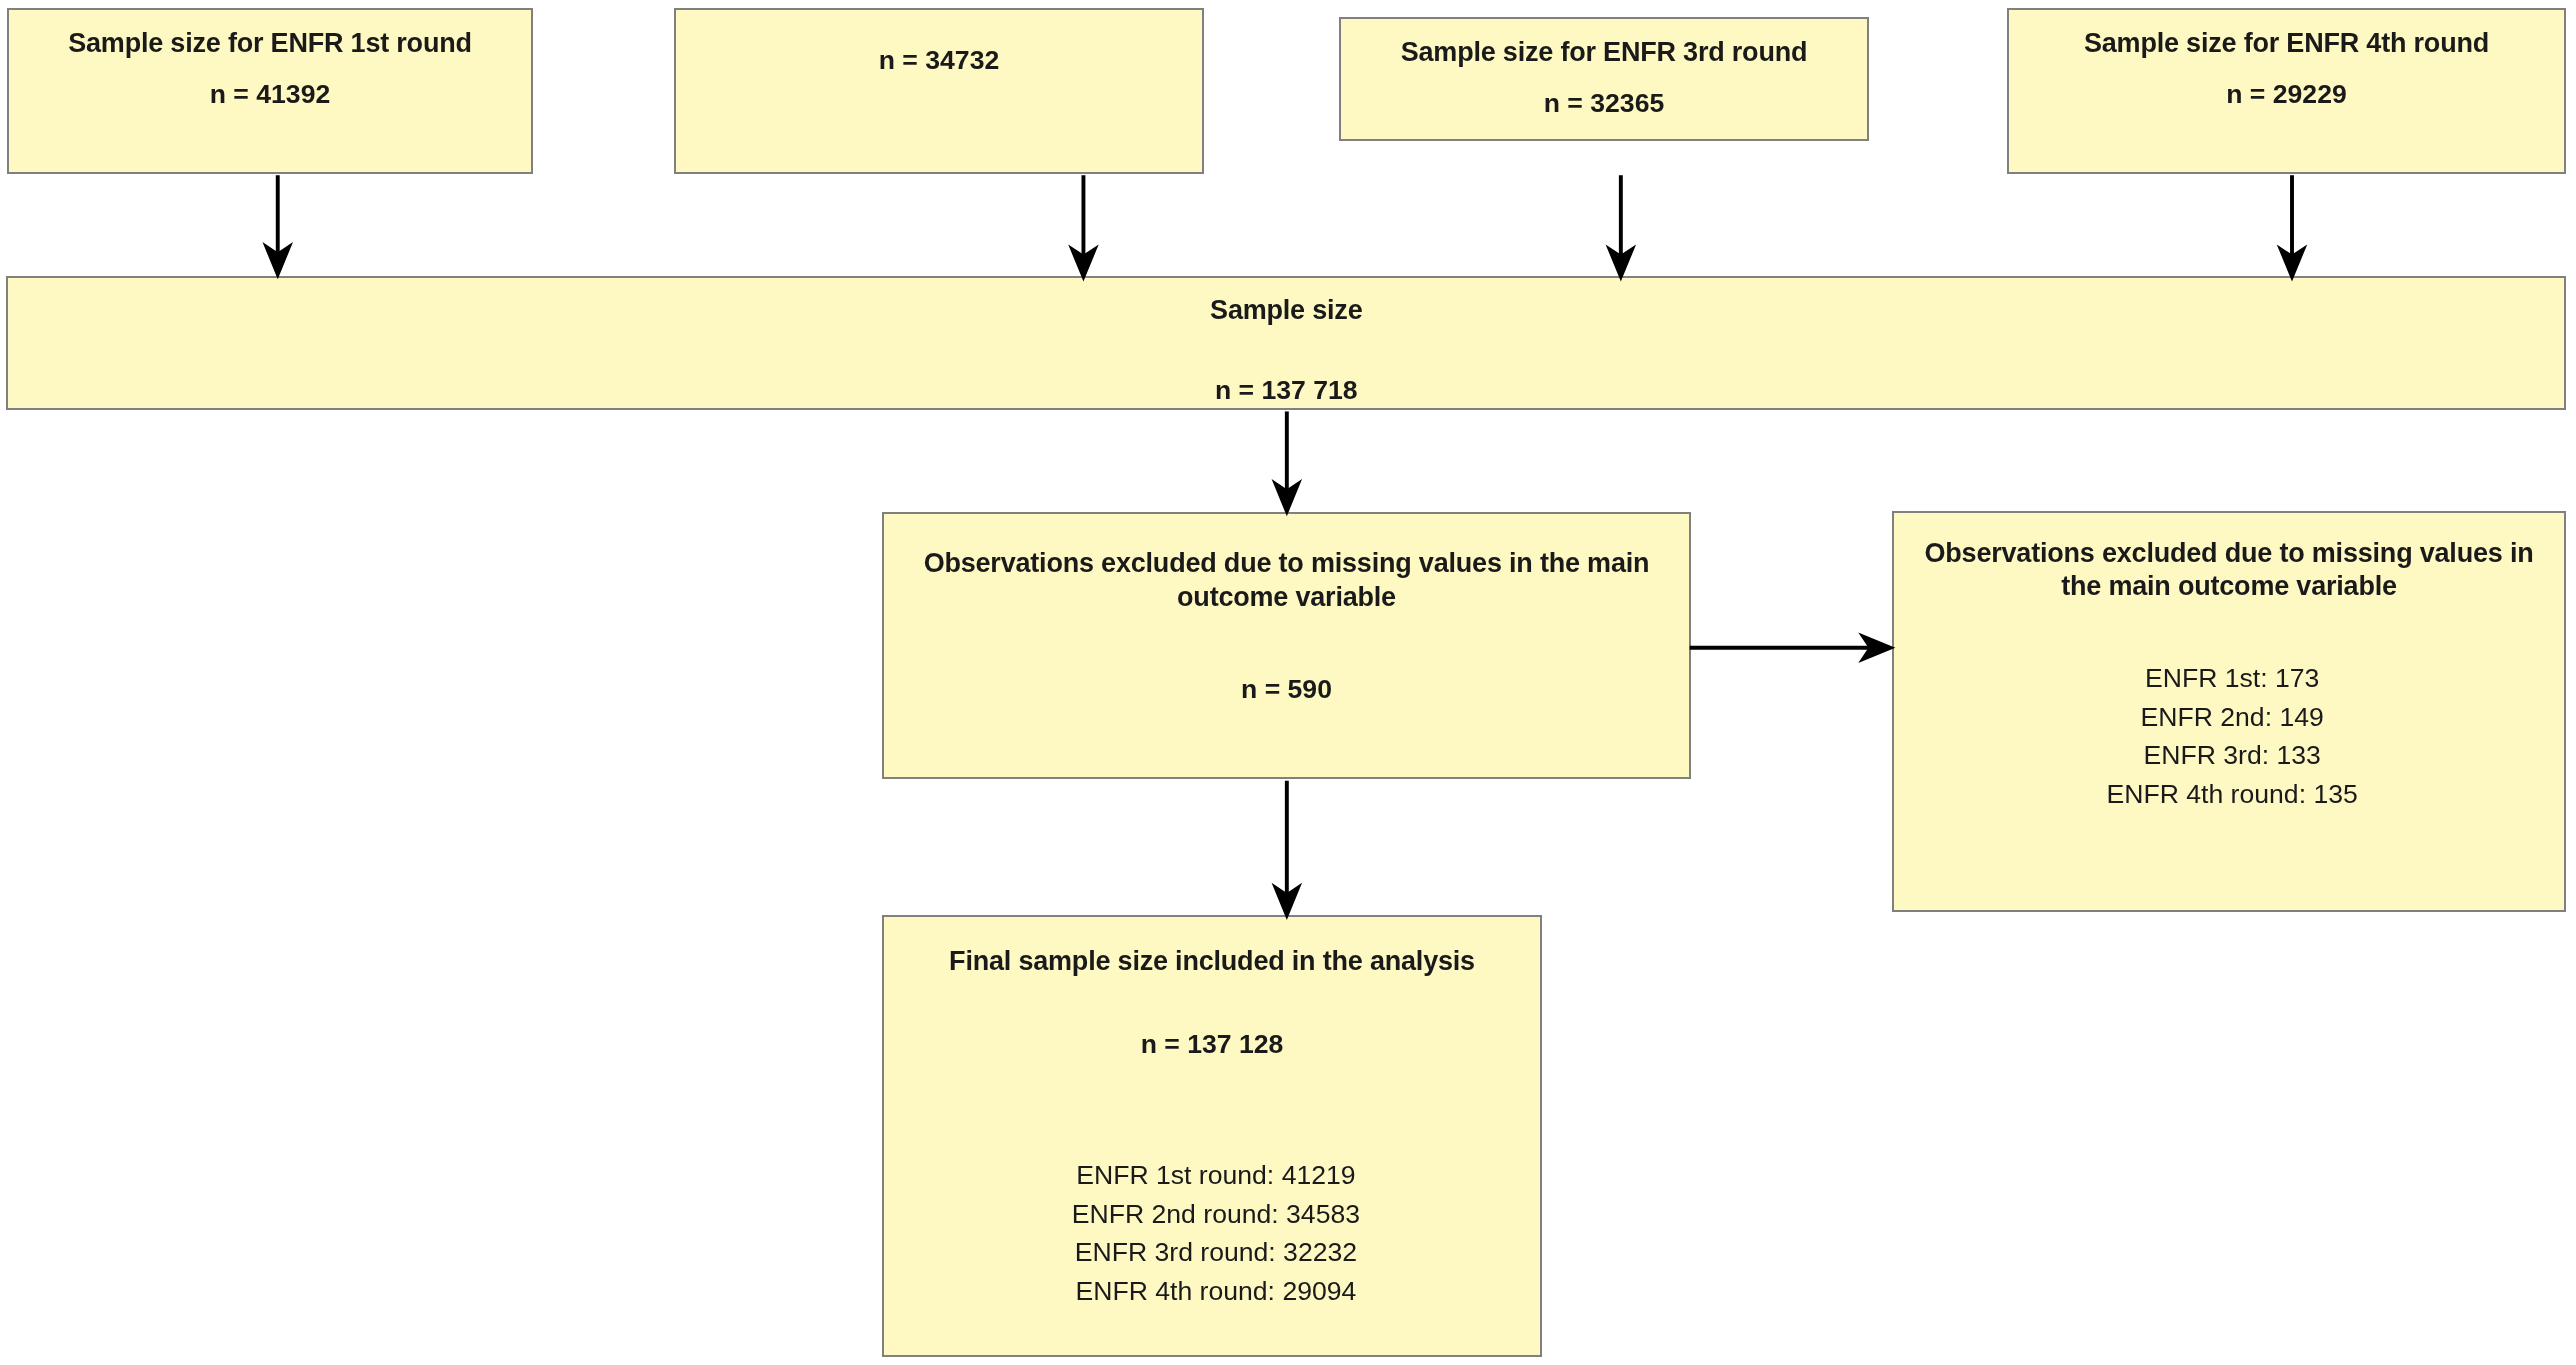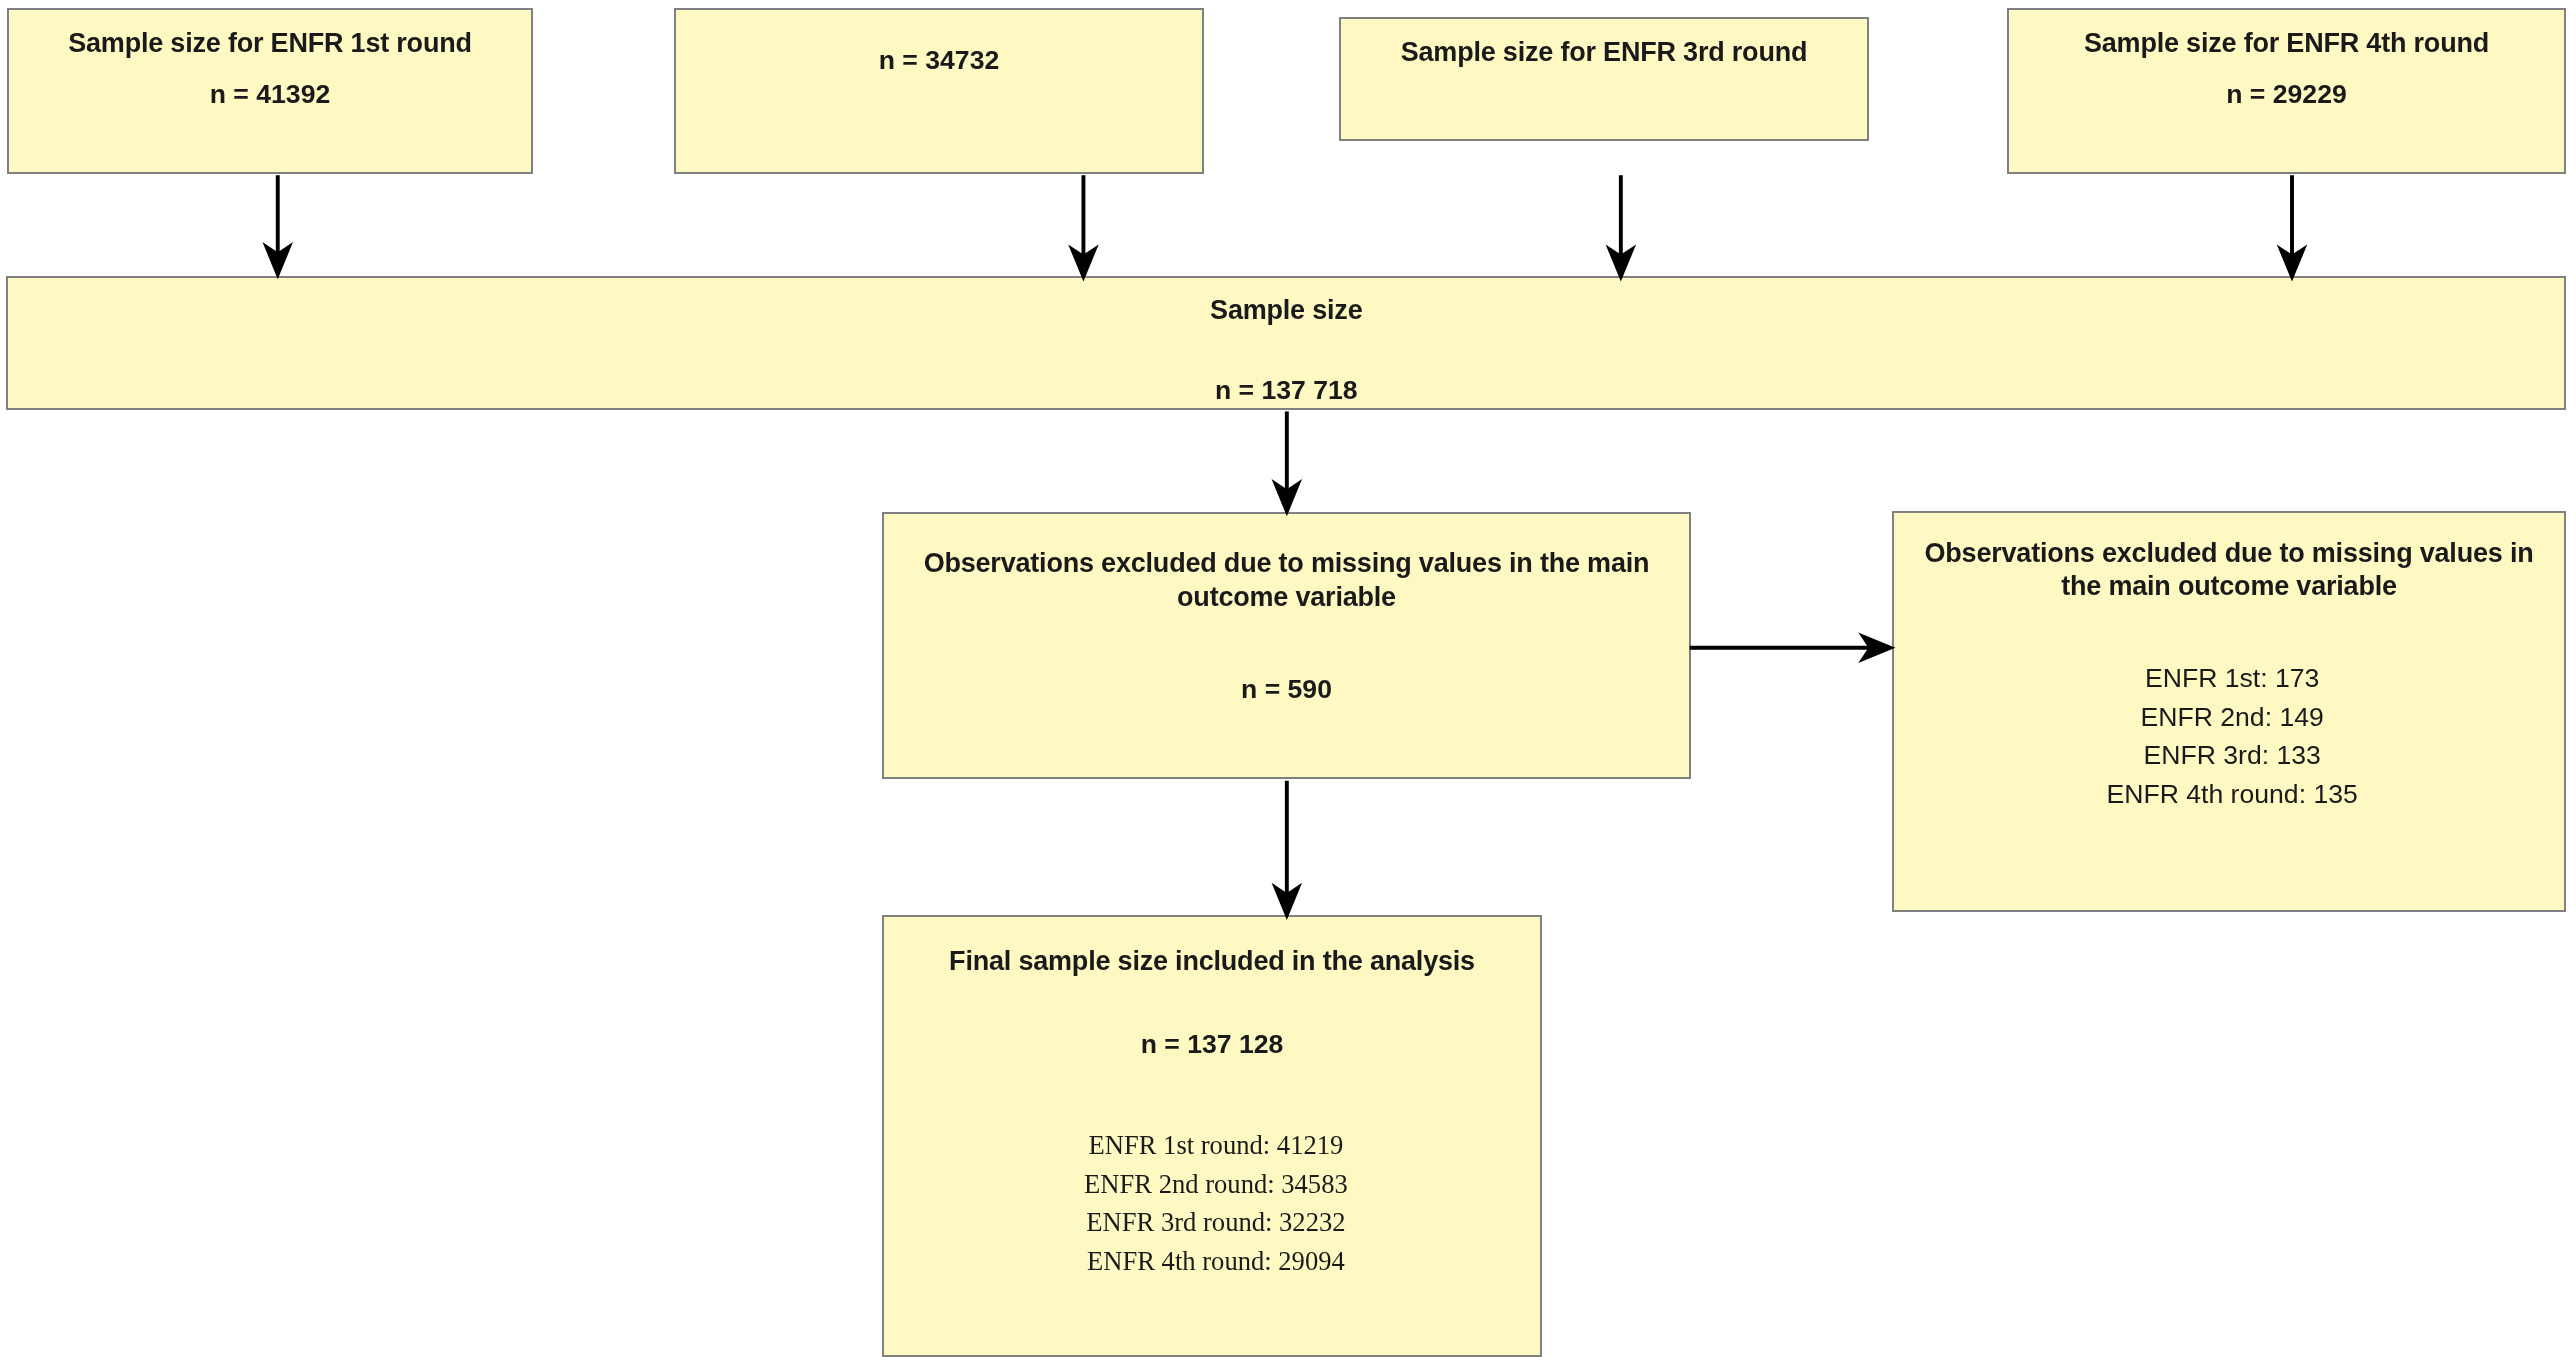--- a/index.html
+++ b/index.html
@@ -77,23 +77,22 @@
   }
 
   
   #final-box {
     padding: 28px 22px 0 22px;
   }
   #final-box .node-n {
     margin-top: 49px;
   }
   #final-box .node-list {
-    margin-top: 65px;
+    margin-top: 95px;
     padding-left: 7.8px;
-    font-family: Liberation Serif, serif;
   }
 
   .arrow-layer {
     position: absolute;
     left: 0;
     top: 0;
     width: 2576px;
     height: 1365px;
     pointer-events: none;
   }
@@ -107,20 +106,21 @@
     <div class="node-title">Sample size for ENFR 1st round</div>
     <div class="node-n">n = 41392</div>
   </div>
 
   <div class="node top-box" id="top-box-2" style="left:674px; top:7.8px; width:530px; height:166px;">
     <div class="node-n">n = 34732</div>
   </div>
 
   <div class="node top-box" id="top-box-3" style="left:1339px; top:17px; width:530px; height:124px;">
     <div class="node-title">Sample size for ENFR 3rd round</div>
+    <div class="node-n">n = 32365</div>
   </div>
 
   <div class="node top-box" id="top-box-4" style="left:2007px; top:7.8px; width:559px; height:166px;">
     <div class="node-title">Sample size for ENFR 4th round</div>
     <div class="node-n">n = 29229</div>
   </div>
 
   <div class="node" id="sample-size-box" style="left:6.3px; top:276px; width:2560px; height:134px;">
     <div class="node-title">Sample size</div>
     <div class="node-n">n = 137 718</div>

